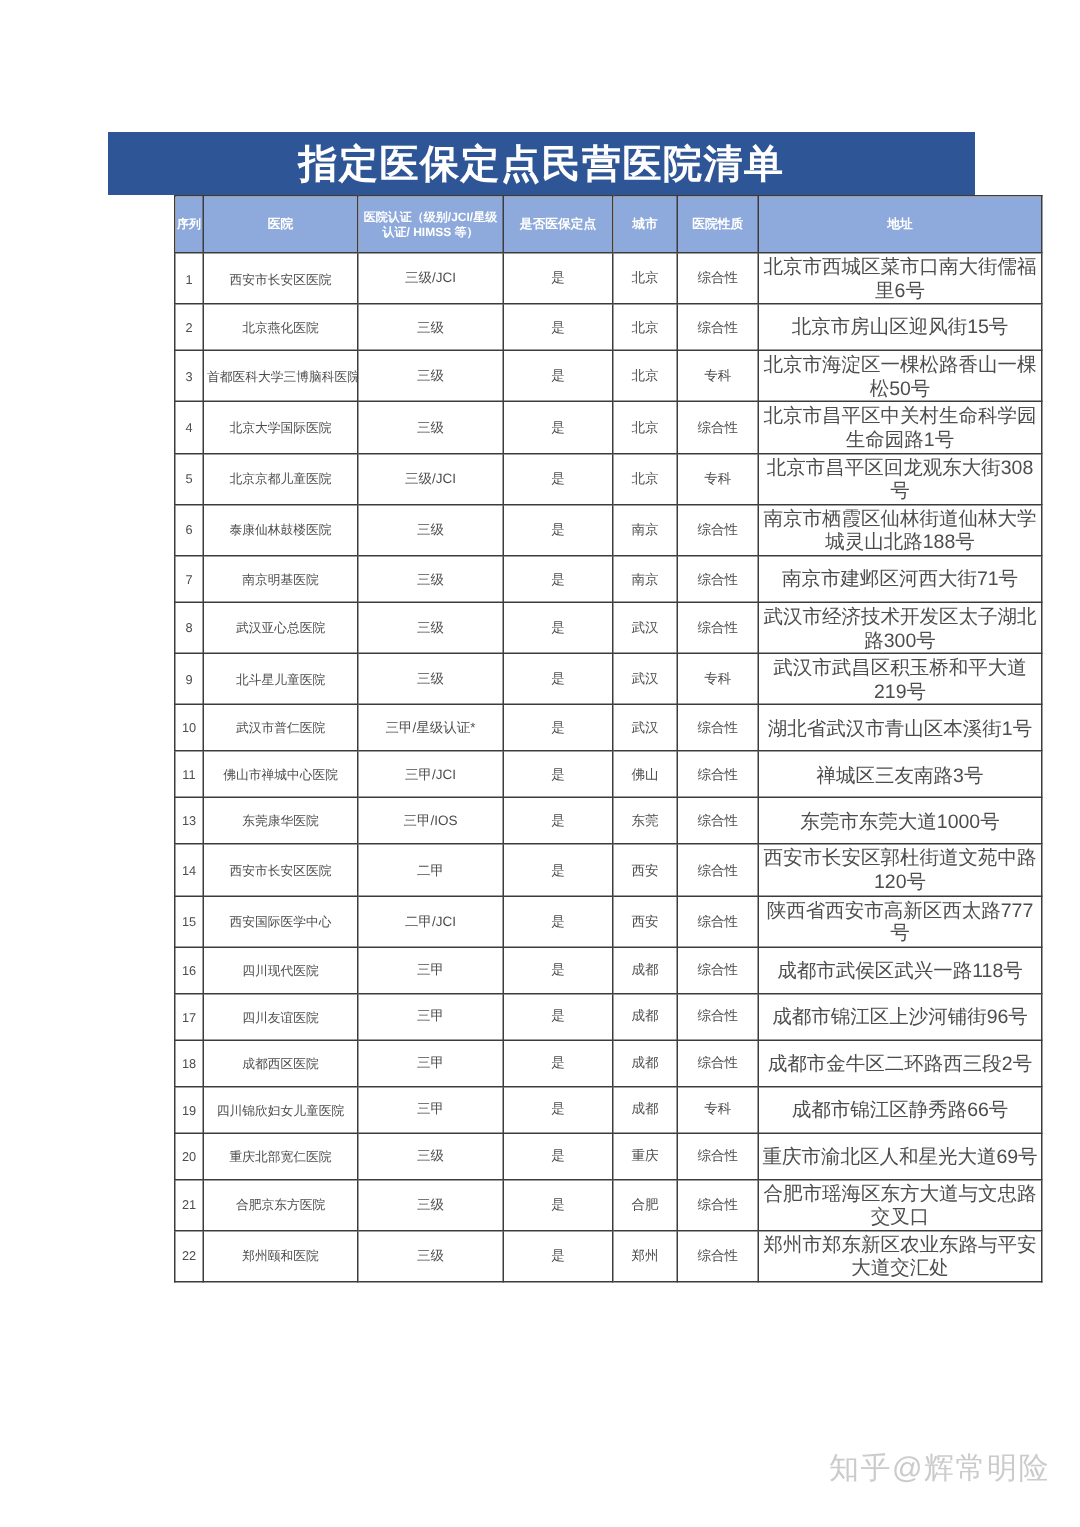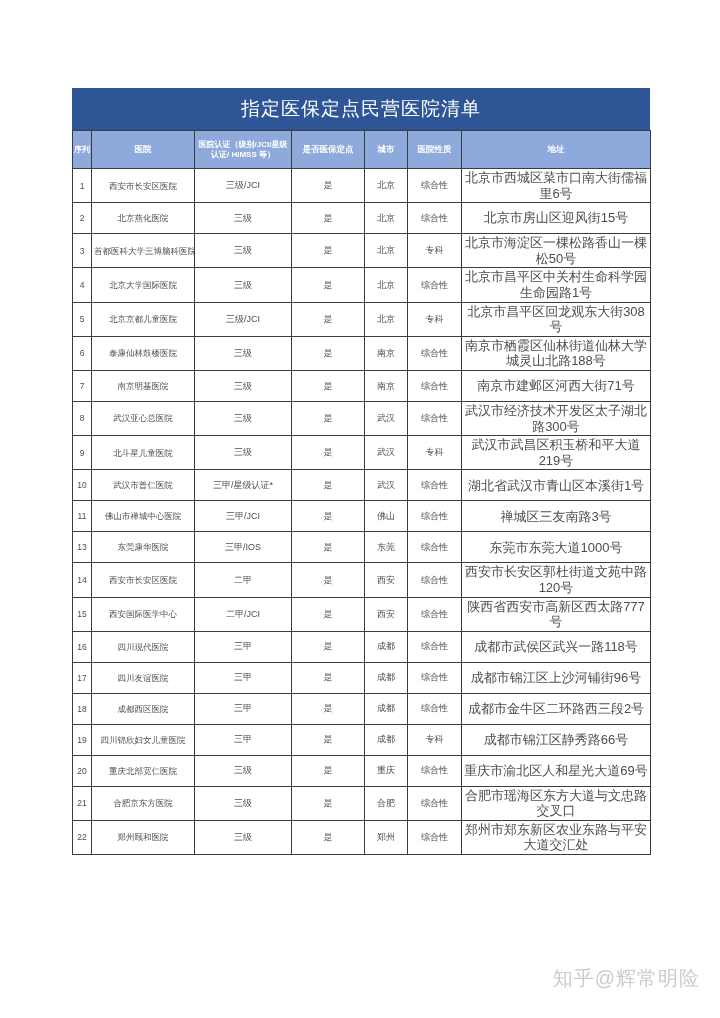--- a/index.html
+++ b/index.html
@@ -15,30 +15,31 @@
     position:absolute;
     left:72px;top:88px;
     width:578px;
   }
   .title-bar{
     width:100%;
     height:42px;
     line-height:42px;
     background:#2e5596;
     color:#ffffff;
-    font-size:19px;
-    font-weight:normal;
+    font-size:26px;
+    font-weight:bold;
     text-align:center;
     letter-spacing:1px;
     box-sizing:border-box;
   }
   table.hosp{
     width:578px;
     table-layout:fixed;
     border-collapse:collapse;
+    margin-left:44px;
   }
   table.hosp th, table.hosp td{
     border:1px solid #3c3c3c;
     text-align:center;
     vertical-align:middle;
     padding:1px 2px;
     box-sizing:border-box;
     overflow:hidden;
   }
   table.hosp thead tr{height:38px;}

